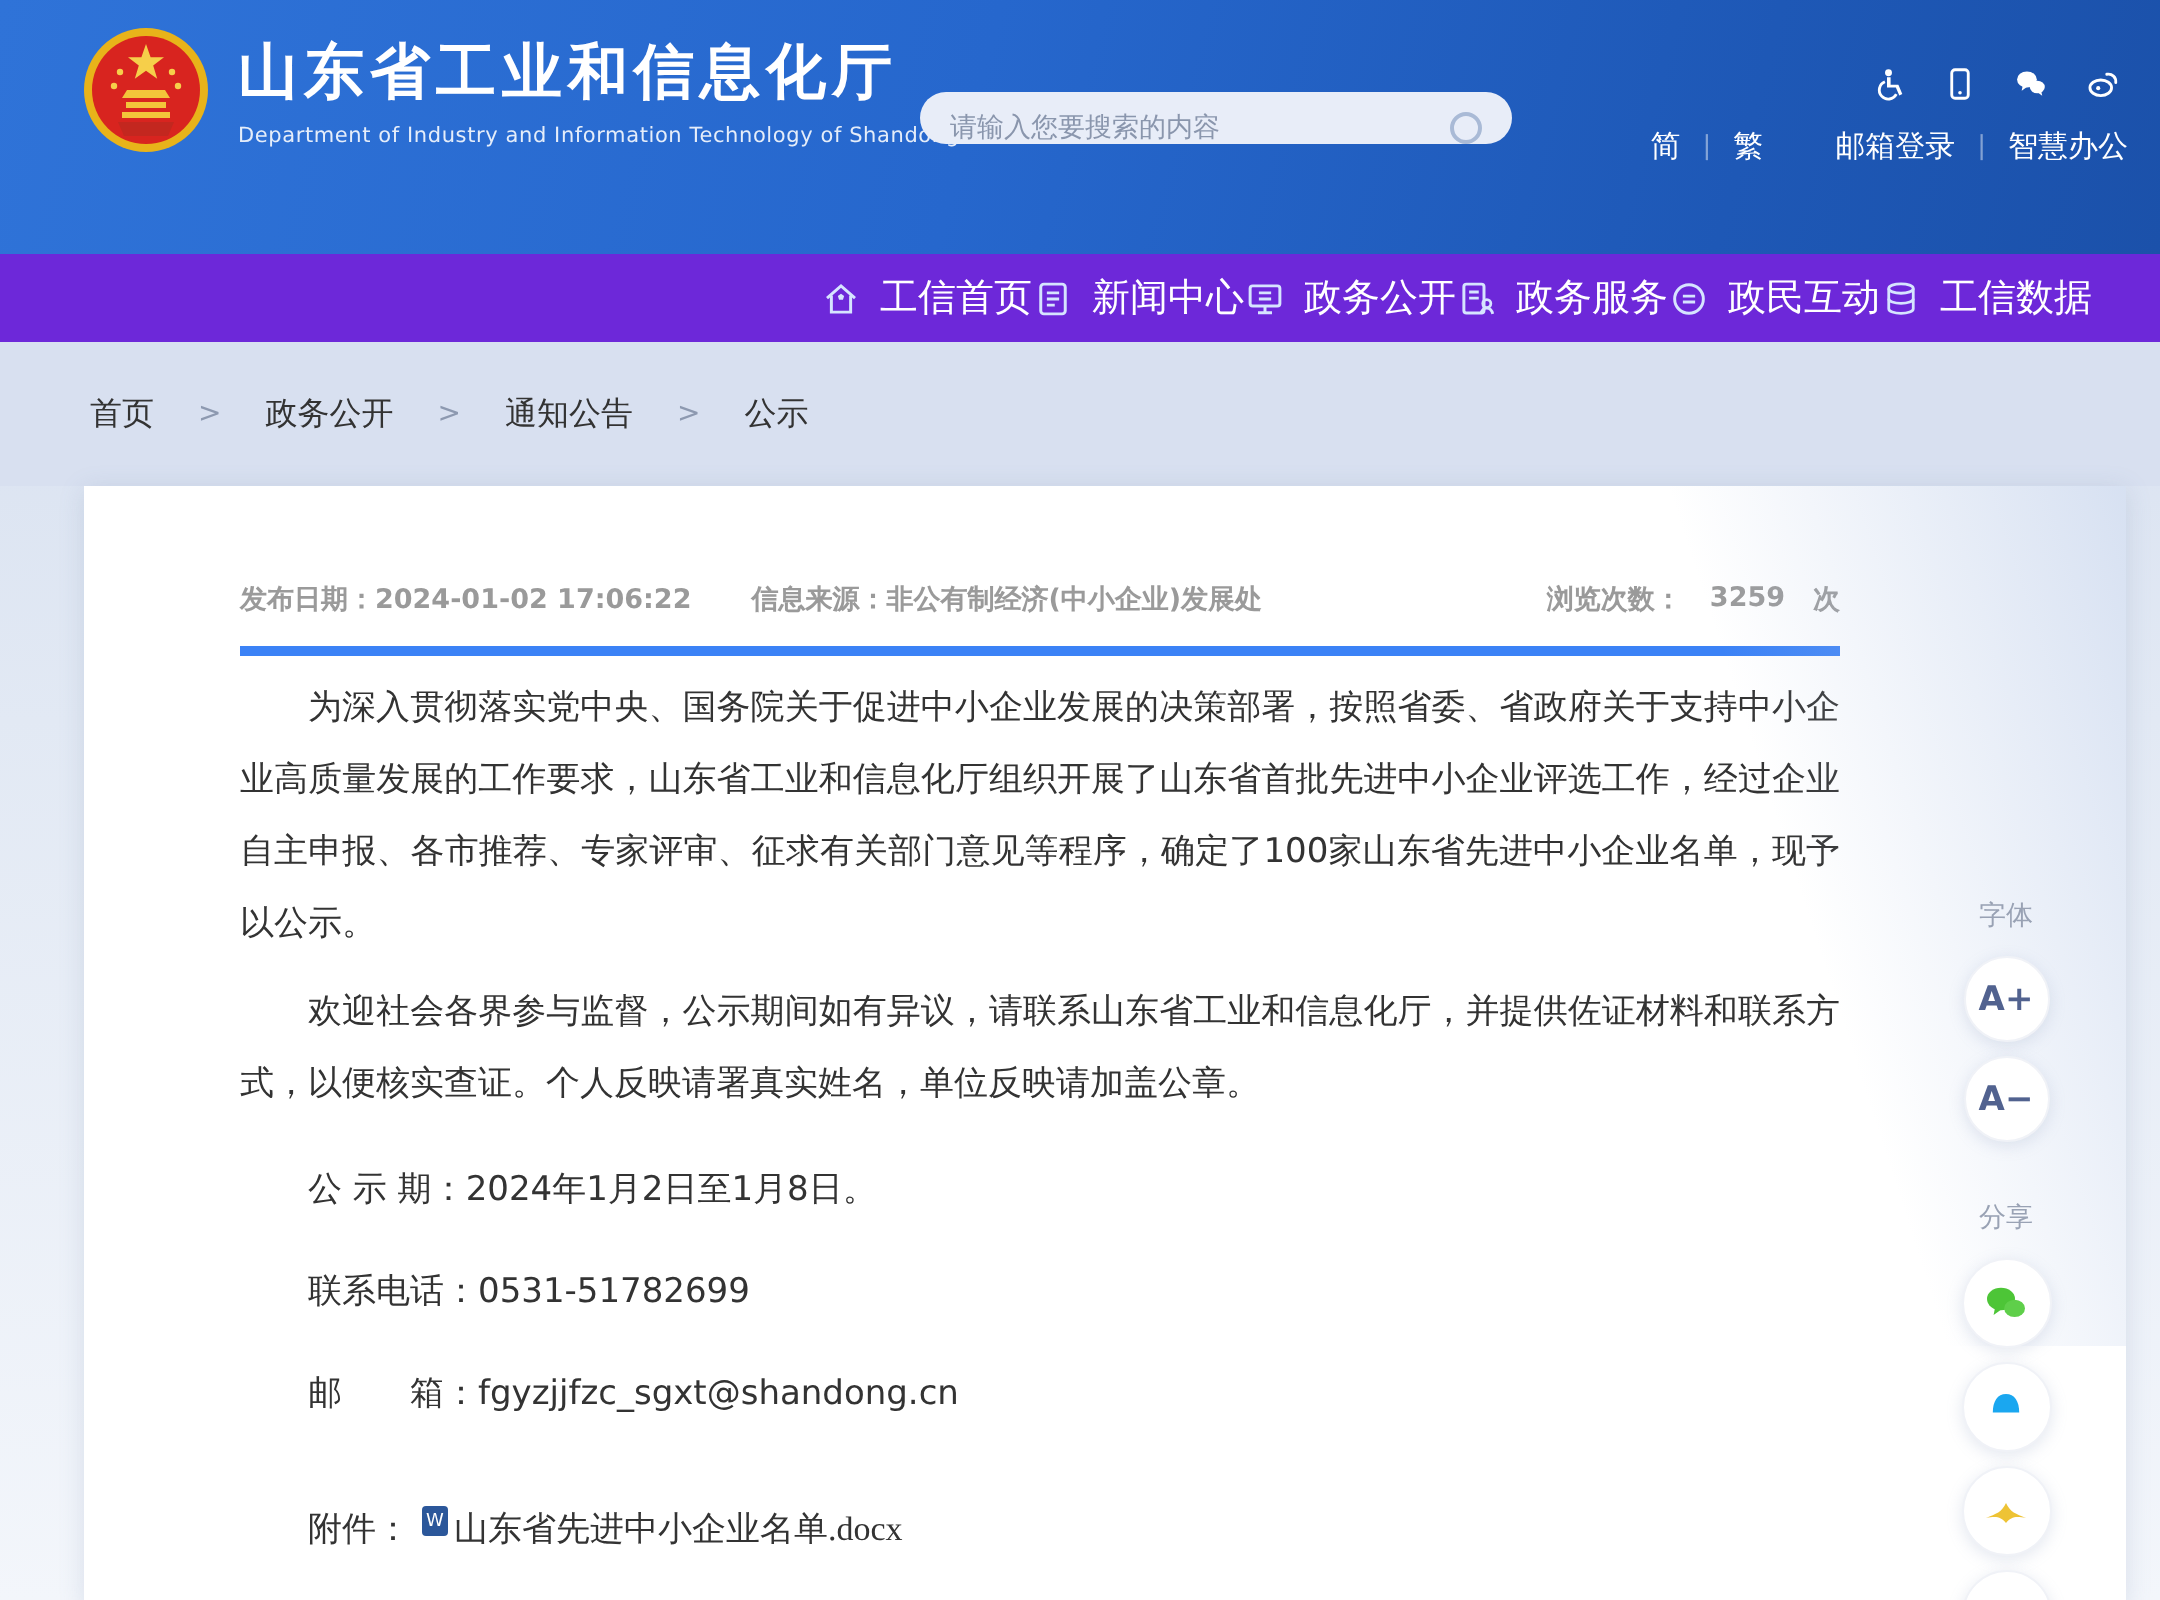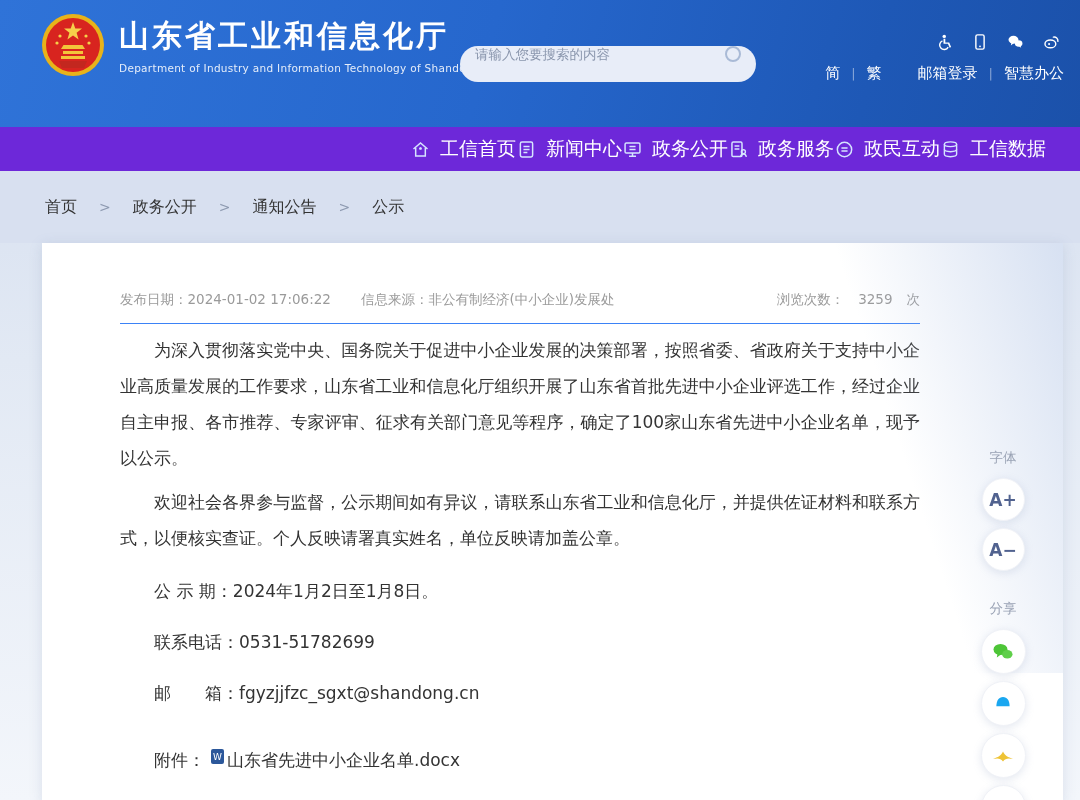--- a/index.html
+++ b/index.html
@@ -8,22 +8,22 @@
          background:linear-gradient(180deg,#d2dcee 0%,#e2e9f4 45%,#f3f6fb 100%); }
 
   
   .site-header { position:relative; height:127px;
     background:linear-gradient(105deg,#2f73d8 0%,#2667cd 45%,#1e58b6 80%,#1b51aa 100%); }
   .header-inner { position:relative; height:100%; }
   .brand { position:absolute; left:40px; top:12px; display:flex; align-items:center; gap:13px; }
   .brand-text .site-title { color:#fff; font-size:30px; font-weight:700; letter-spacing:3px; }
   .brand-text .site-subtitle { color:rgba(255,255,255,.88); font-size:10.5px; margin-top:5px; letter-spacing:.3px; }
 
-  .search-box { position:absolute; left:460px; top:46px; width:296px; height:36px;
-    background:#e8edf8; border-radius:18px; display:flex; align-items:flex-start; padding:0 15px;gap:28px; }
+  .search-box { position:absolute; left:460px; top:46px; width:296px; height:26px;
+    background:#e8edf8; border-radius:18px; display:flex; align-items:flex-end; padding:0 15px;gap:28px; }
   .search-box input { flex:1; border:none; background:transparent; outline:none;
     font-size:13.5px; color:#333; font-family:inherit; }
   .search-box input::placeholder { color:#8a96ad; }
   .search-ring { width:16px; height:16px; border:2px solid #a9bad6; border-radius:50%; cursor:pointer; }
 
   .header-right { position:absolute; right:16px; top:33px; }
   .quick-icons { display:flex; gap:17px; justify-content:flex-end; margin-bottom:13px; padding-right:3px; }
   .quick-icons svg { display:block; cursor:pointer; }
   .quick-links { display:flex; align-items:center; gap:11px; color:#fff; font-size:15px; }
   .quick-links .qsep { color:rgba(255,255,255,.45); font-size:13px; }
@@ -46,37 +46,37 @@
     background:#fff; box-shadow:0 2px 12px rgba(100,120,160,.18); }
   .card::before { content:""; position:absolute; right:0; top:0; width:230px; height:430px;
     background:linear-gradient(252deg,rgba(182,200,231,.55) 0%,rgba(255,255,255,0) 62%);
     pointer-events:none; }
   .content { padding-top:42px; margin:0 143px 0 78px; }
 
   .article-title { font-size:31px; font-weight:700; color:#0d0d0d; text-align:center;
     letter-spacing:1px; margin-bottom:18px; }
 
   .meta-row { display:flex; font-size:13.5px; color:#9a9a9a;
-    padding:6px 0 14px; border-bottom:1px solid #3b82f6; }
+    padding:6px 0 14px; border-bottom:5px solid #3b82f6;font-weight:bold; }
   .meta-left { display:flex; gap:30px; }
   .meta-right { margin-left:auto; display:flex; gap:14px; }
 
   .para { font-size:17px; color:#333; line-height:36px; text-align:justify;
     text-indent:2em; margin-top:8px; }
   .article-body { margin-top:8px; }
 
   .details { margin-top:8px; }
   .detail-line { font-size:17px; color:#333; line-height:31px; padding-left:34px; margin-top:20px; }
 
   .attachment-line { margin-top:40px; padding-left:34px; font-size:17px; color:#333;
     display:flex; align-items:flex-start; }
   .word-icon { width:13px; height:15px; background:#2b579a; border-radius:2px; color:#fff;
     font-size:9px; display:flex; align-items:center; justify-content:center;
     margin:0 3px 10px 6px; }
-  .attachment-name { cursor:pointer; }
+  .attachment-name { cursor:pointer;font-family:Liberation Serif, serif; }
 
   
   .tools { position:absolute; top:206px; right:28px; width:64px;
     display:flex; flex-direction:column; align-items:center; }
   .tools-label { font-size:13.5px; color:#99a2b4; margin-bottom:11px; }
   .tool-circle { width:43px; height:43px; border-radius:50%; background:#fff;
     border:1px solid #f0f2f7; box-shadow:0 2px 8px rgba(130,150,185,.22);
     display:flex; align-items:center; justify-content:center; margin-bottom:7px;
     font-size:17px; font-weight:700; color:#51628f; cursor:pointer; }
   .share-label { margin-top:22px; }

